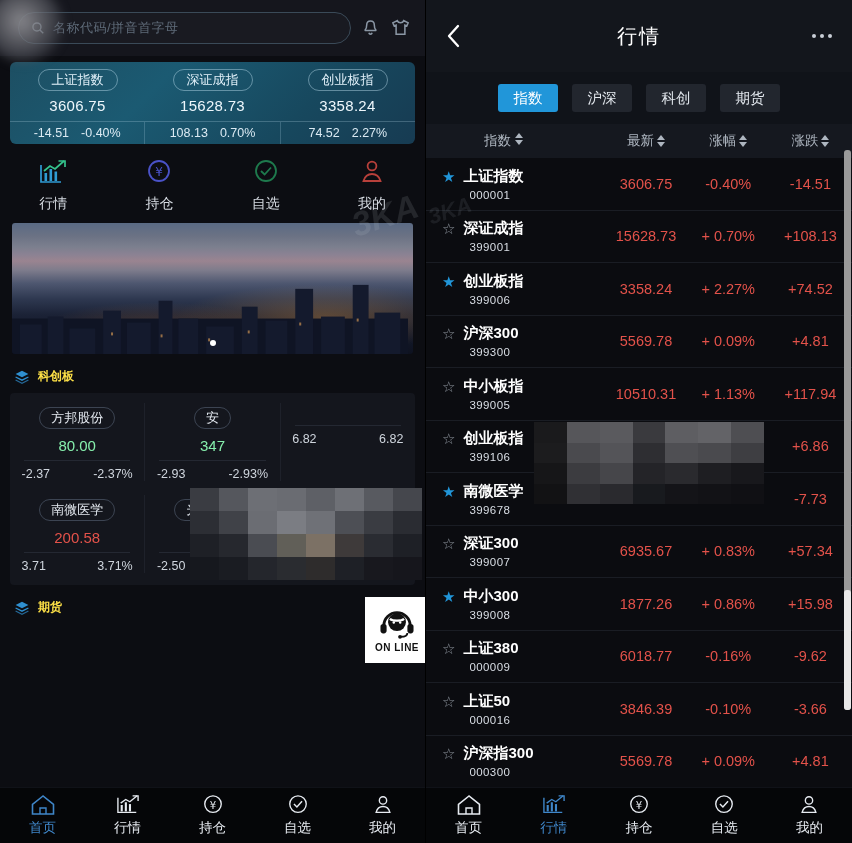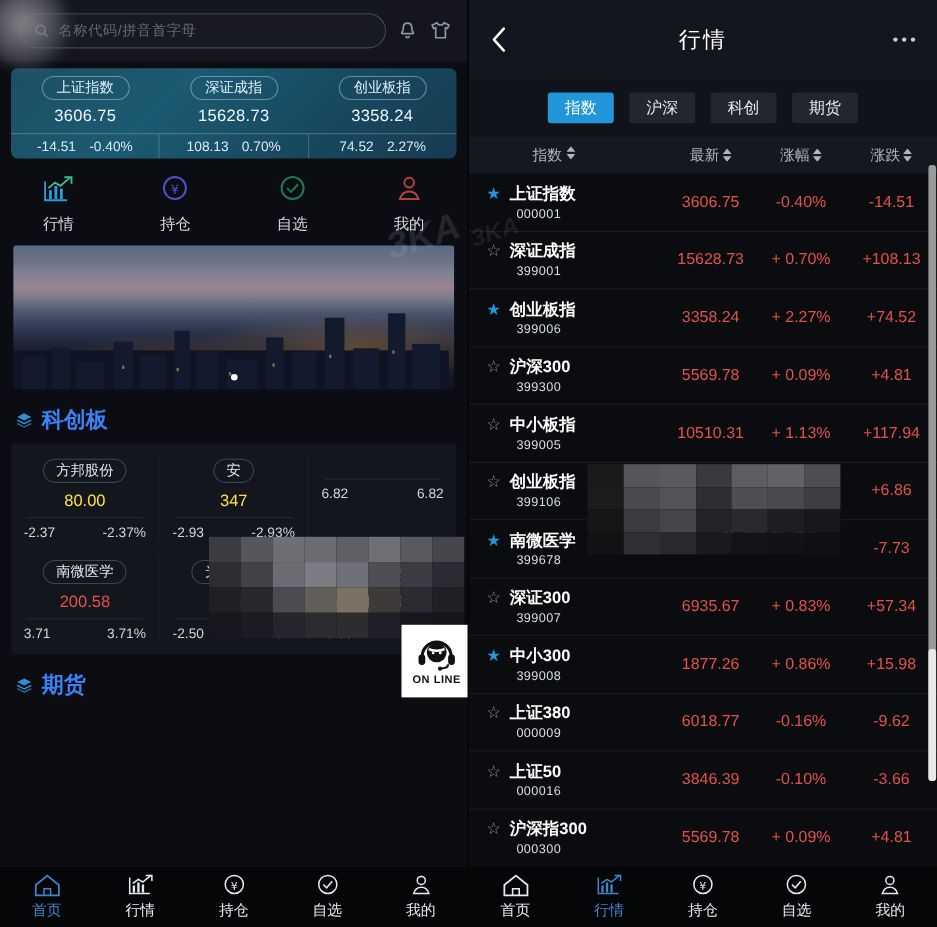--- a/index.html
+++ b/index.html
@@ -103,37 +103,37 @@
   .banner .dot {
     position:absolute; left: 50%; bottom: 8px; width:6px; height:6px;
     border-radius:50%; background:#fff; transform: translateX(-50%);
   }
 
   
   .sec-head {
     display:flex; align-items:center; gap:8px;
     padding: 14px 14px 8px 14px;
   }
-  .sec-title { font-size: 20px; color: #3b82f6; font-weight: bold; }
+  .sec-title { font-size: 12px; color: #fde047; font-weight: bold; }
   .sec-more { margin-left:auto; display:flex; gap:4px; }
   .sec-more i { width:5px; height:5px; border-radius:50%; background:#3b8fd4; display:block; }
 
   .cardpanel { margin: 0 10px; background: #14161d; border-radius: 4px; padding: 10px 0 12px 0; }
   .cardgrid { display:flex; }
   .scell { flex:1; display:flex; flex-direction:column; align-items:center; padding: 4px 4px 0 4px; }
   .scell + .scell { border-left: 1px solid #1e212a; }
   .sname {
     border:1px solid #3c4452; border-radius: 11px;
     padding: 1px 11px; font-size: 13px; color:#e3e8ef; white-space:nowrap;
   }
   .sprice { font-size: 15px; margin-top: 8px; }
   .sdiv { width: 84%; height:1px; background:#242832; margin-top: 6px; }
   .srow2 { display:flex; width: 88%; justify-content: space-between; font-size: 12.5px; color:#cfd5dd; margin-top: 6px; }
   .up { color:#e3524a; }
-  .down { color:#fde047; }
+  .down { color:#86efac; }
   .row-gap { height: 14px; }
 
   
   .tabbar {
     position:absolute; left:0; right:0; bottom:0; height:56px;
     background:#050608; display:flex; align-items:center;
     border-top:1px solid #101218;
   }
   .tb { flex:1; display:flex; flex-direction:column; align-items:center; gap:3px; }
   .tb-label { font-size: 13.5px; color:#e7ebf1; }
@@ -187,21 +187,21 @@
   .blur-top-left {
     position:absolute; left:-14px; top:-14px; width:78px; height:78px;
     border-radius:50%;
     background: radial-gradient(circle at 45% 45%, rgba(140,140,145,.95), rgba(90,92,100,.55) 55%, rgba(30,32,40,0) 78%);
     filter: blur(5px); z-index: 40; pointer-events:none;
   }
   .mosaic { position:absolute; z-index:35; pointer-events:none; display:grid; }
   .mosaic i { display:block; }
 
   .online-badge {
-    position:absolute; left: 365px; top: 568px; width: 64px; height: 66px;
+    position:absolute; left: 365px; top: 597px; width: 64px; height: 66px;
     background:#fff; z-index: 45;
     display:flex; flex-direction:column; align-items:center; justify-content:center; gap:1px;
   }
   .online-badge .ob-t { font-size: 10px; font-weight:bold; color:#111; letter-spacing:.5px; }
 
   .wm { position:absolute; z-index: 30; color: rgba(200,205,215,.13); font-weight:bold; font-style:italic; pointer-events:none; }
 </style>
 </head>
 <body>
 

